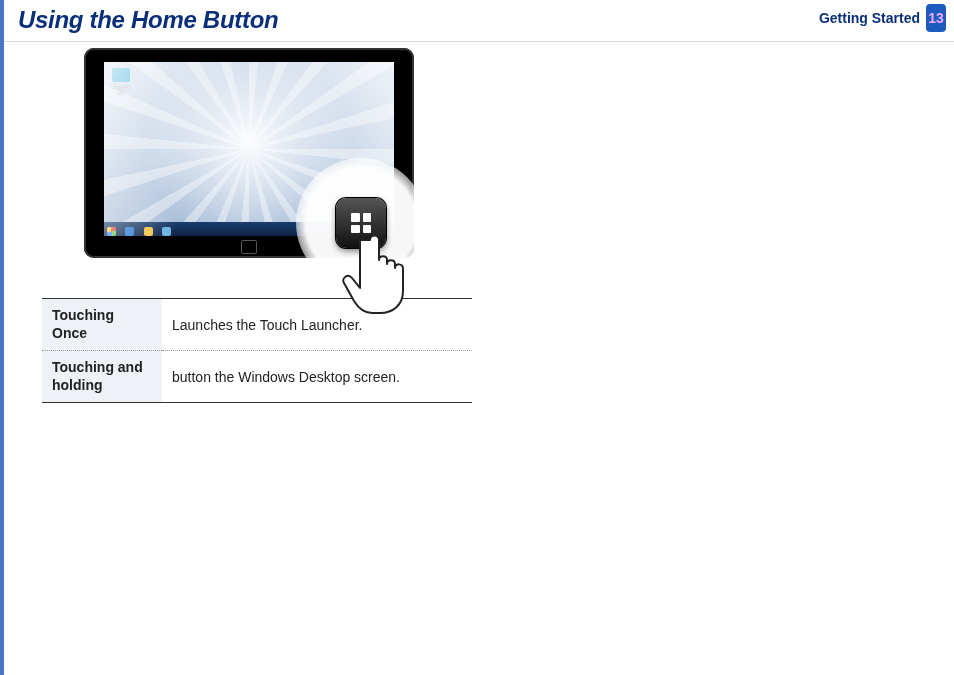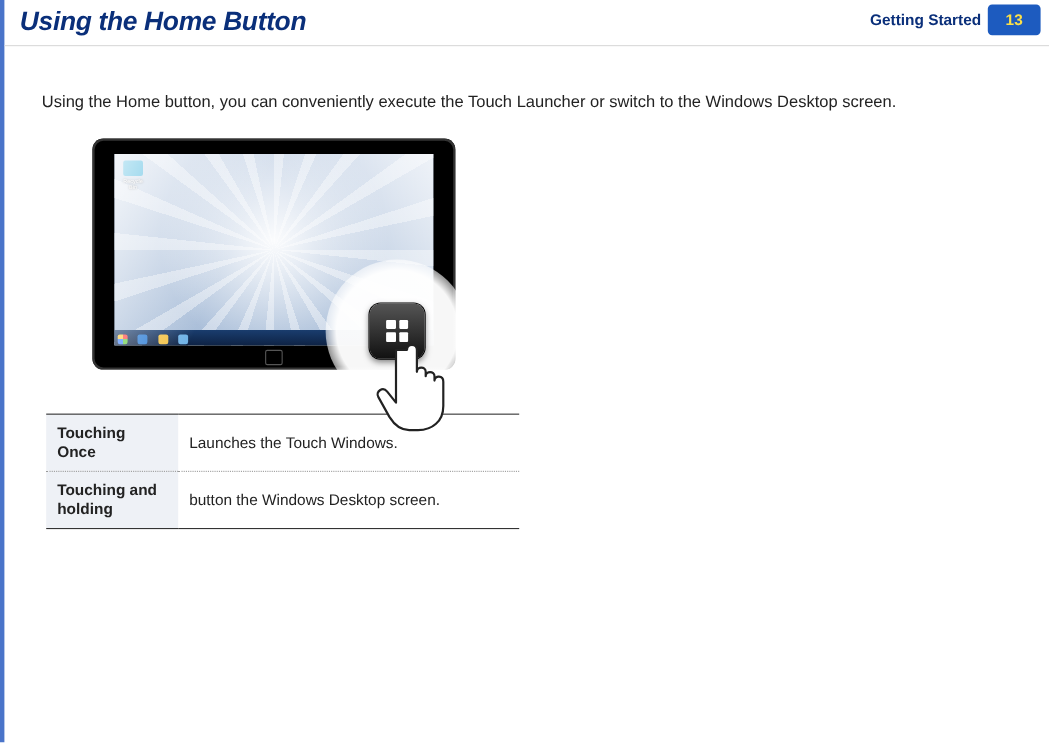--- a/index.html
+++ b/index.html
@@ -42,24 +42,24 @@
     padding-right: 8px;
     margin-top: -2px;
     margin-left: 41px;
   }
   .section-name {
     font-size: 14px;
     font-weight: 700;
     color: #0a2f7a;
   }
   .page-badge {
-    width: 48px;
+    width: 20px;
     height: 28px;
     background: #1d5bbf;
-    color: #fde047;
+    color: #f0abfc;
     font-weight: 700;
     font-size: 14px;
     border-radius: 4px;
     display: flex;
     align-items: center;
     justify-content: center;
   }
 
   .intro {
     font-size: 15px;
@@ -177,21 +177,20 @@
 <div class="page">
 
   <div class="header-row">
     <div class="page-title">Using the Home Button</div>
     <div class="header-right">
       <div class="section-name">Getting Started</div>
       <div class="page-badge">13</div>
     </div>
   </div>
 
-  <div class="intro">Using the Home button, you can conveniently execute the Touch Launcher or switch to the Windows Desktop screen.</div>
 
   <div class="figure-wrap">
     <div class="tablet">
       <div class="screen">
         <div class="desktop-icon">
           <div class="ic"></div>
           <div class="lbl">Recycle Bin</div>
         </div>
         <div class="taskbar">
           <span class="tb-icon tb-start"></span>
@@ -218,21 +217,21 @@
       <svg viewBox="0 0 72 90">
         <path d="M30 14 c0 -6 9 -6 9 0 v20 c0 -5 8 -5 8 0 v4 c0 -5 8 -5 8 0 v4 c0 -5 8 -5 8 1 v22 c0 14 -10 22 -23 22 h-8 c-8 0 -13 -4 -18 -12 l-10 -18 c-3 -5 4 -10 8 -5 l8 10 v-48z" fill="#ffffff" stroke="#222" stroke-width="2" stroke-linejoin="round"></path>
       </svg>
     </div>
   </div>
 
   <table class="action-table">
     <tbody>
         <tr>
       <td>Touching Once</td>
-      <td class="desc">Launches the Touch Windows.</td>
+      <td class="desc">Launches the Touch Launcher.</td>
     </tr>
     <tr class="dotted">
       <td>Touching and holding</td>
       <td class="desc">button the Windows Desktop screen.</td>
     </tr>
   </tbody>
     </table>
 
 </div>
 

